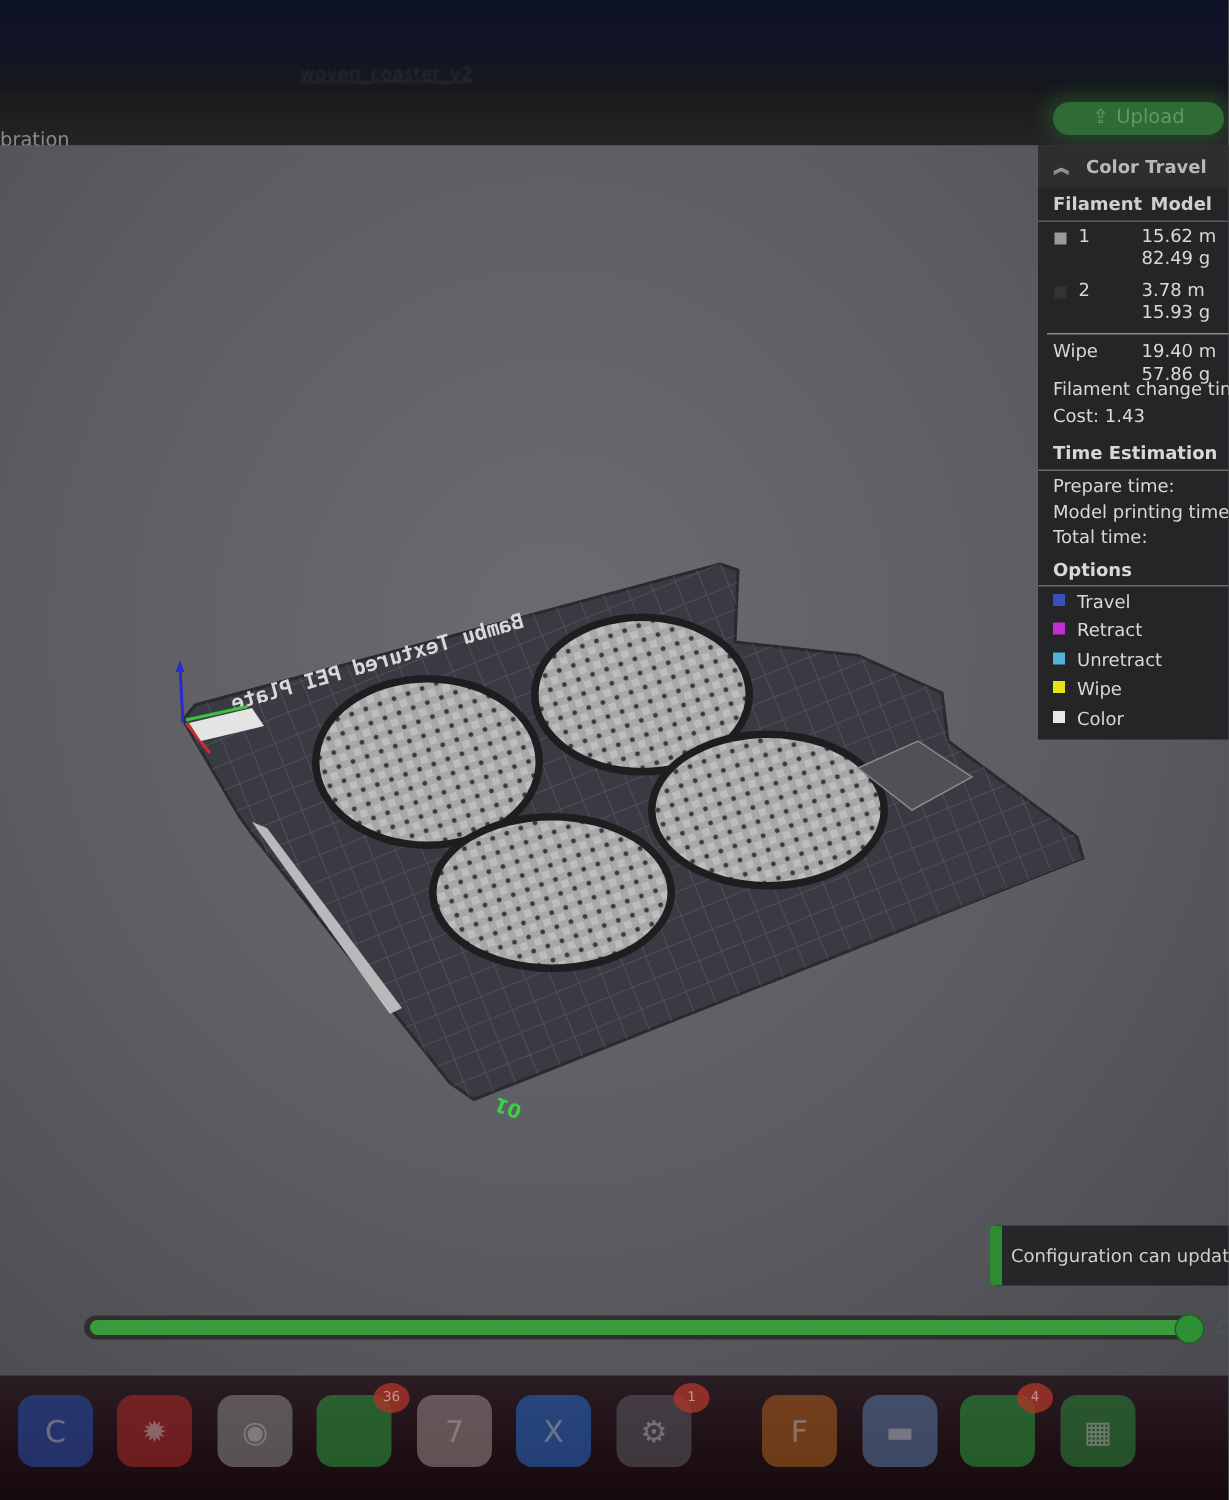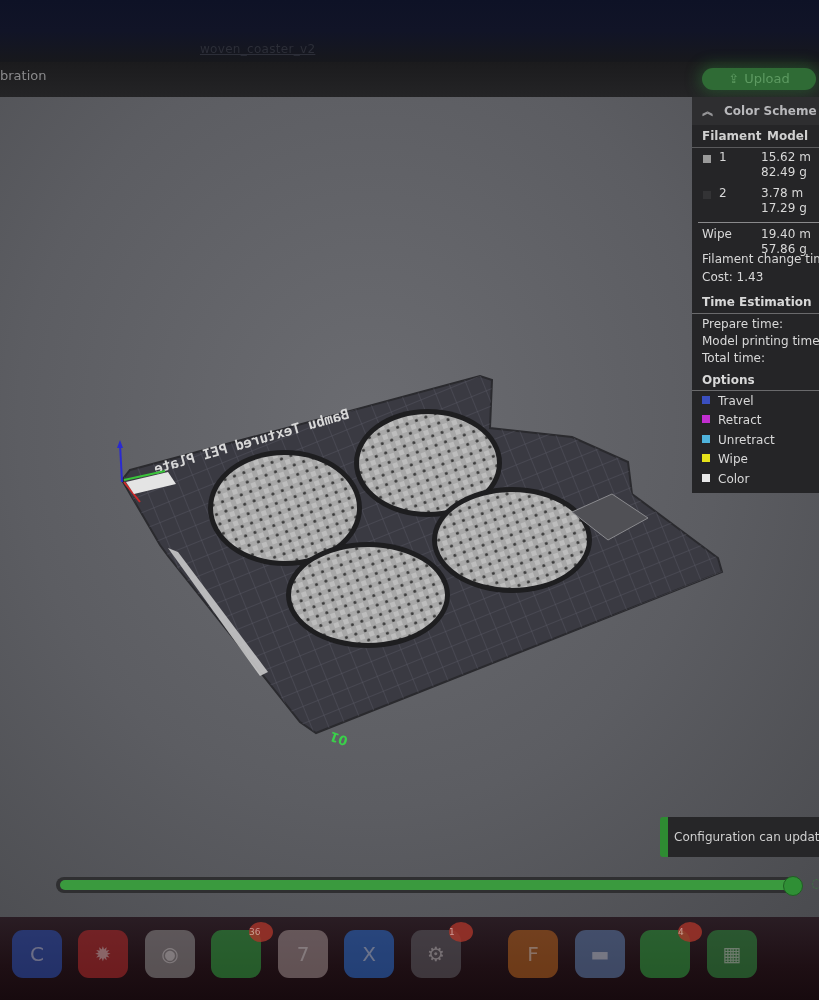--- a/index.html
+++ b/index.html
@@ -14,21 +14,21 @@
   }
   .title {
     position:absolute; left:200px; top:42px; font-size:12px; color:#2c2e38;
     letter-spacing:0.3px; filter:blur(0.6px);text-decoration:underline;
   }
   .toolbar {
     position:absolute; left:0; top:62px; width:819px; height:35px;
     background:linear-gradient(#1b1b1d, #242426);
   }
   .toolbar-item {
-    position:absolute; left:0; top:6px; font-size:13px; color:#8a8a8c;text-align:center;
+    position:absolute; left:0; top:24px; font-size:13px; color:#8a8a8c;text-align:center;
   }
   .upload-btn {
     position:absolute; left:702px; top:68px; width:114px; height:22px;
     border-radius:11px; background:#2f6b35; color:#5d9a61;
     font-size:13px; text-align:center; line-height:22px;
     box-shadow:0 0 14px 4px rgba(50,140,60,0.35);
   }
   .upload-btn .ic { margin-right:5px; }
   
   .viewport {
@@ -86,21 +86,21 @@
   .dock {
     position:absolute; left:0; top:917px; width:819px; height:83px;
     background:linear-gradient(#2a1d24, #1e0f14 60%, #170a0e);
   }
   .dock-icon {
     position:absolute; top:930px; width:50px; height:48px; border-radius:11px; opacity:0.55;
     display:flex; align-items:center; justify-content:center; font-size:20px; color:rgba(255,255,255,0.6);
   }
   .badge {
     position:absolute; width:24px; height:20px; border-radius:50%; background:#a8352a; opacity:0.8;
-    font-size:9px; color:#f0b0a8; line-height:20px;
+    font-size:9px; color:#f0b0a8; text-align:center; line-height:20px;
   }
 </style>
 </head>
 <body>
 
 <div class="titlebar">
   <div class="title">woven_coaster_v2</div>
 </div>
 <div class="toolbar">
   <div class="toolbar-item">bration</div>
@@ -144,37 +144,37 @@
       <ellipse cx="512" cy="540" rx="80" ry="53" fill="#1e1e20"></ellipse>
       <ellipse cx="512" cy="540" rx="75" ry="48" fill="url(#weave)"></ellipse>
       <polygon points="572,512 612,494 648,518 608,540" fill="#505055" stroke="#8a8a8e" stroke-width="1"></polygon>
     </g>
     <text x="340" y="730" font-size="13" fill="#3ad04a" font-weight="bold" transform="rotate(200 345 733)">01</text>
   </svg>
 </div>
 
 <div class="legend">
   <div class="hdr">
-    <span class="chev">︽</span><span>Color Scheme</span>
+    <span class="chev">︽</span><span>Color Travel</span>
     
   </div>
   <div class="cols">
     <span>Filament</span><span>Model</span>
   </div>
   <div class="frow">
     <span class="sw" style="background:#9a9a9a"></span>
     <span class="id">1</span>
     <span class="v1">15.62 m</span>
     <span class="v2">82.49 g</span>
   </div>
   <div class="frow">
     <span class="sw" style="background:#333335"></span>
     <span class="id">2</span>
     <span class="v1">3.78 m</span>
-    <span class="v2">17.29 g</span>
+    <span class="v2">15.93 g</span>
   </div>
   <div class="sep"></div>
   <div class="total">
     <span class="lbl">Wipe</span>
     <span class="v1">19.40 m</span>
     <span class="v2">57.86 g</span>
   </div>
   <div class="line" style="top:155px">Filament change times</div>
   <div class="line" style="top:173px">
     <span>Cost:</span> <span>1.43</span>

